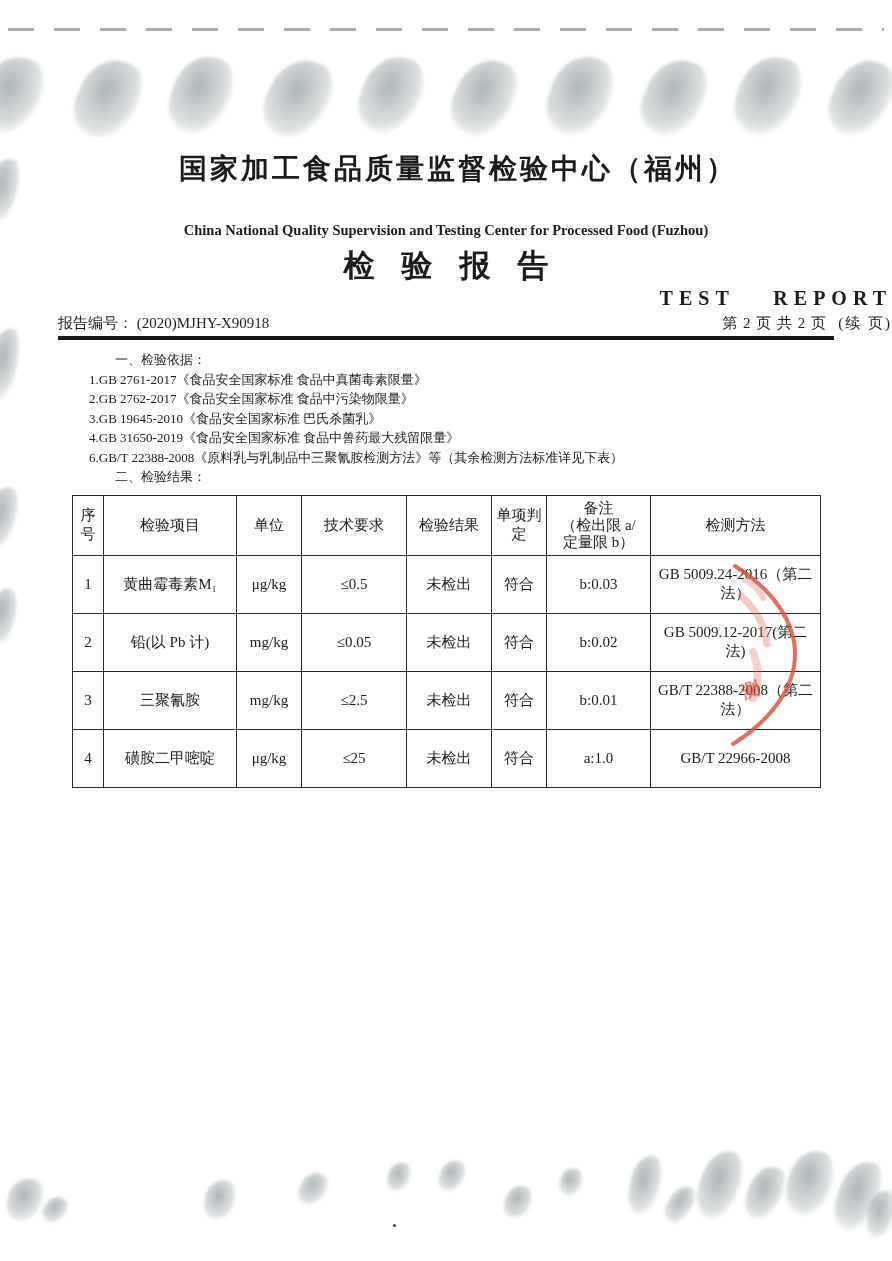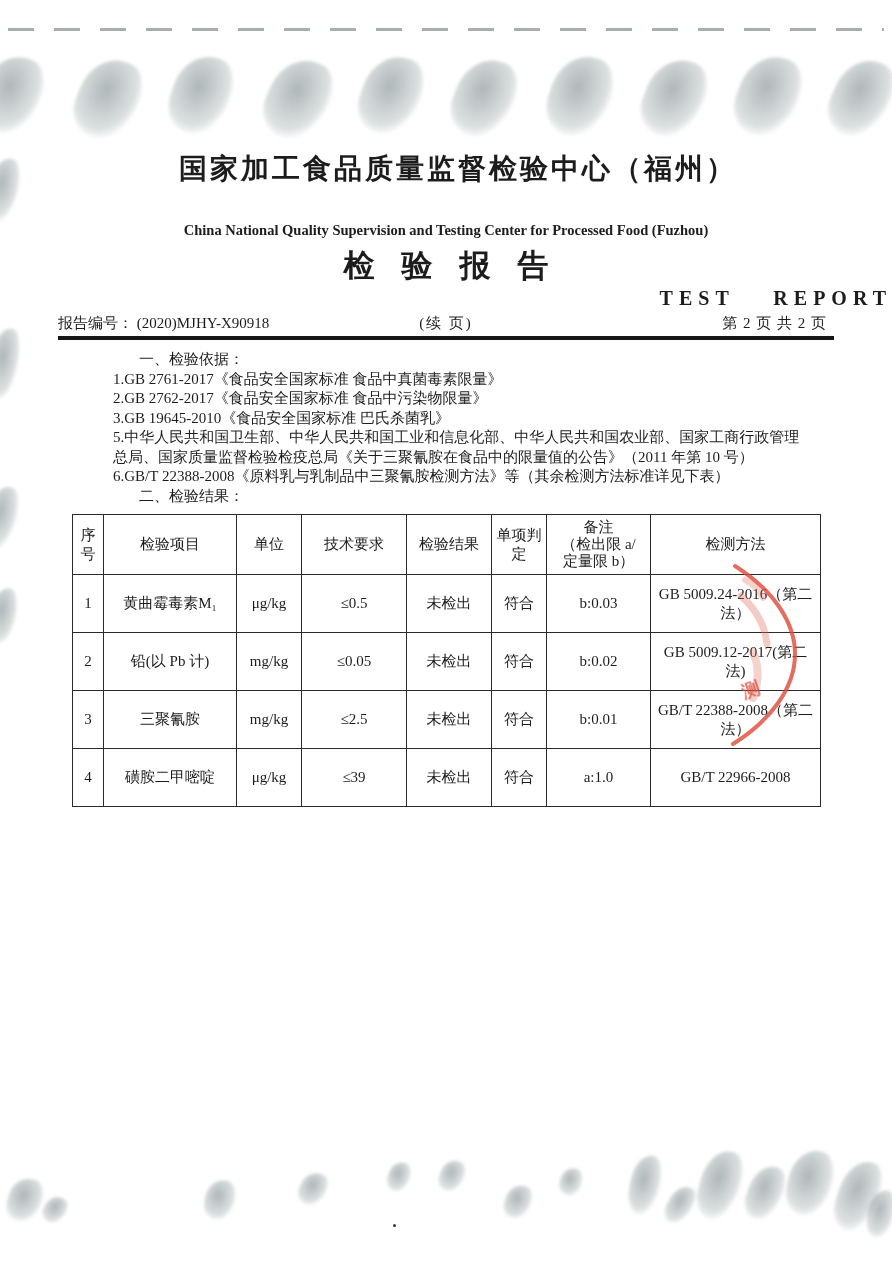--- a/index.html
+++ b/index.html
@@ -23,25 +23,25 @@
   }
   .dot{width:3px;height:3px;background:#3a3a3a;border-radius:50%;}
   
   .header{margin-top:150px;text-align:center;}
   .org-cn{font-size:28px;font-weight:bold;letter-spacing:3px;line-height:38px;padding-left:24px;}
   .org-en{font-size:14.5px;font-weight:bold;line-height:20px;margin-top:32px;}
   .title-cn{margin-top:6px;font-size:31px;font-weight:bold;letter-spacing:27px;text-indent:27px;line-height:40px;}
   .title-en{font-size:20px;font-weight:bold;letter-spacing:6px;word-spacing:28px;line-height:24px;text-align:right;}
   .meta-row{position:relative;height:20px;margin-top:3px;font-size:15px;line-height:20px;}
   .meta-left{position:absolute;left:58px;}
-  .meta-center{position:absolute;left:0;width:100%;text-align:center;letter-spacing:2px;}
+  .meta-center{position:absolute;left:0;width:100%;text-align:right;letter-spacing:2px;}
   .meta-right{position:absolute;right:65px;letter-spacing:1px;}
   .rule{margin:3px 0 0 58px;width:776px;height:4px;background:#161616;}
   
-  .basis{margin:10px 0 0 113px;width:692px;font-size:15px;line-height:19.5px;}
+  .basis{margin:10px 0 0 89px;width:692px;font-size:13px;line-height:19.5px;}
   .basis .sect{padding-left:26px;}
   
   table.results{
     border-collapse:collapse;table-layout:fixed;
     margin:8px 0 0 72px;width:748px;font-size:15px;
   }
   table.results th,table.results td{
     border:1.5px solid #2a2a2a;font-weight:normal;
     text-align:center;vertical-align:middle;padding:2px 3px;
     overflow:hidden;
@@ -116,21 +116,21 @@
       <div class="meta-right">第 2 页  共 2 页</div>
     </div>
     <div class="rule"></div>
   </div>
 
   <div class="basis">
     <div class="sect">一、检验依据：</div>
     <div>1.GB 2761-2017《食品安全国家标准 食品中真菌毒素限量》</div>
     <div>2.GB 2762-2017《食品安全国家标准 食品中污染物限量》</div>
     <div>3.GB 19645-2010《食品安全国家标准 巴氏杀菌乳》</div>
-    <div>5.中华人民共和国卫生部、中华人民共和国工业和信息化部、中华人民共和国农业部、国家工商行政管理总局、国家质量监督检验检疫总局《关于三聚氰胺在食品中的限量值的公告》（2011 年第 10 号）</div>
+    <div>4.GB 31650-2019《食品安全国家标准 食品中兽药最大残留限量》</div>
     <div>6.GB/T 22388-2008《原料乳与乳制品中三聚氰胺检测方法》等（其余检测方法标准详见下表）</div>
     <div class="sect">二、检验结果：</div>
   </div>
 
   <table class="results">
     <colgroup>
       <col style="width:31px">
         <col style="width:133px">
         <col style="width:65px">
         <col style="width:105px">
@@ -181,21 +181,21 @@
         <td>≤2.5</td>
         <td>未检出</td>
         <td>符合</td>
         <td>b:0.01</td>
         <td class="left">GB/T 22388-2008（第二法）</td>
       </tr>
       <tr>
         <td>4</td>
         <td class="left">磺胺二甲嘧啶</td>
         <td>μg/kg</td>
-        <td>≤39</td>
+        <td>≤25</td>
         <td>未检出</td>
         <td>符合</td>
         <td>a:1.0</td>
         <td class="left">GB/T 22966-2008</td>
       </tr>
     </tbody>
   </table>
 
 
   <div class="stamp">

